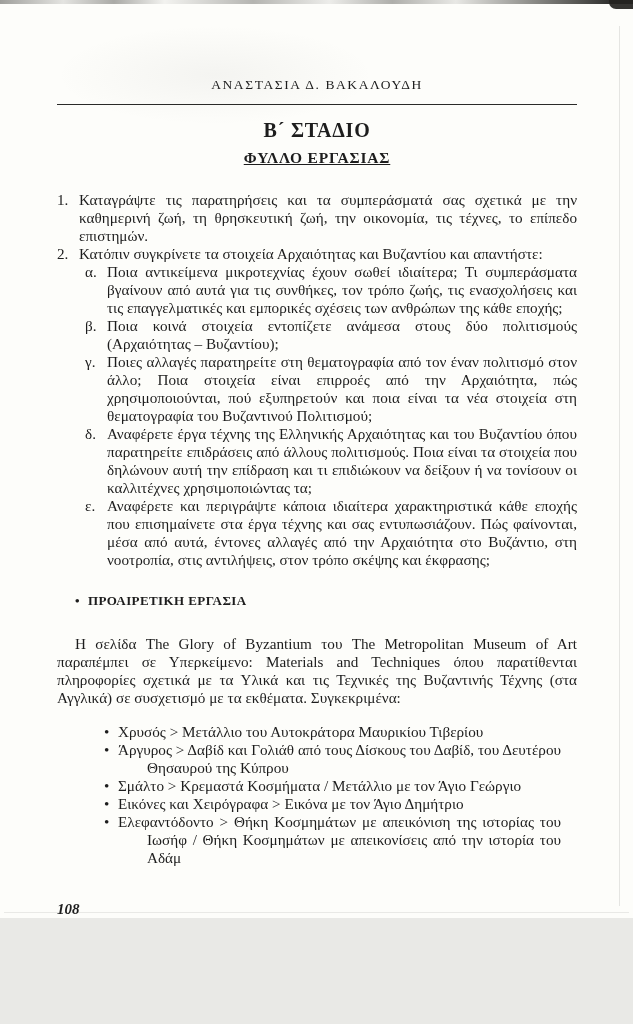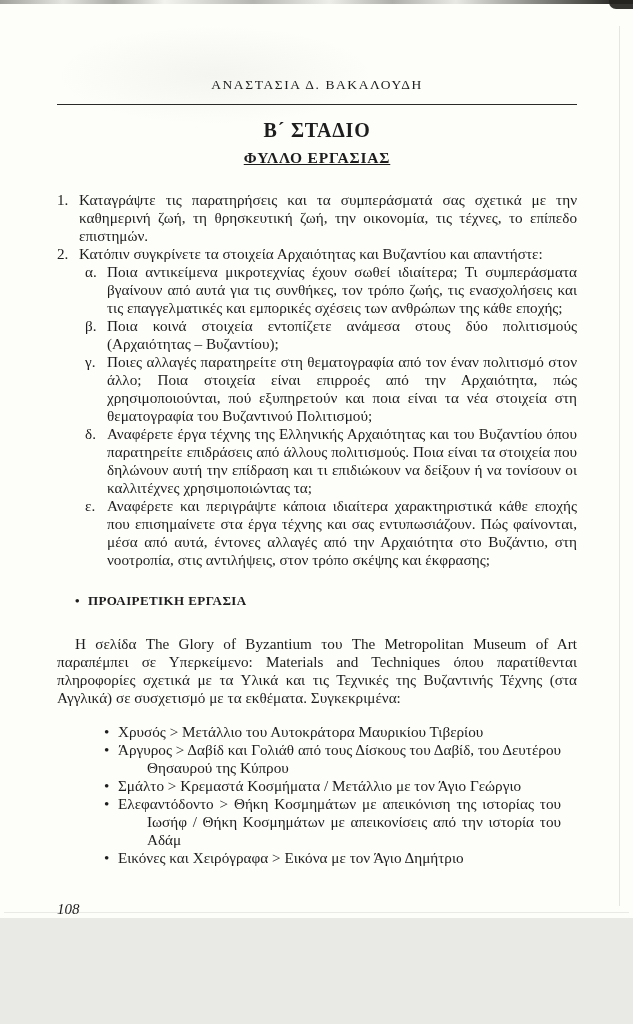--- a/index.html
+++ b/index.html
@@ -43,21 +43,21 @@
 
   .optional-heading { margin:23px 0 0 18px; font-weight:bold; font-size:13px; letter-spacing:.4px; text-align:left; }
   .opt-bullet { margin-right:8px; }
 
   .intro { margin-top:25px; text-indent:18px; }
 
   .materials { list-style:none; margin:16px; padding:0 0 0 31px; }
   .materials li { padding-left:43px; text-indent:-43px; }
   .bullet { display:inline-block; width:14px; text-indent:0; }
 
-  .page-number { position:absolute; left:57px; top:901px; font-style:italic; font-size:15px; }
+  .page-number { position:absolute; left:57px; top:901px; font-style:italic; font-size:15px;font-weight:bold; }
 </style>
 </head>
 <body>
 
 <div class="canvas">
   <div class="smudge s1"></div>
   <div class="smudge s2"></div>
   <div class="scan-edge-top"></div>
   <div class="scan-corner"></div>
   <div class="scan-edge-right"></div>
@@ -87,21 +87,21 @@
       <div class="subtask"><span class="sub-letter">ε.</span><span>Αναφέρετε και περιγράψτε κάποια ιδιαίτερα χαρακτηριστικά κάθε εποχής που επισημαίνετε στα έργα τέχνης και σας εντυπωσιάζουν. Πώς φαίνονται, μέσα από αυτά, έντονες αλλαγές από την Αρχαιότητα στο Βυζάντιο, στη νοοτροπία, στις αντιλήψεις, στον τρόπο σκέψης και έκφρασης;</span></div>
 
       <div class="optional-heading"><span class="opt-bullet">•</span><span>ΠΡΟΑΙΡΕΤΙΚΗ ΕΡΓΑΣΙΑ</span></div>
 
       <div class="intro">Η σελίδα The Glory of Byzantium του The Metropolitan Museum of Art παραπέμπει σε Υπερκείμενο: Materials and Techniques όπου παρατίθενται πληροφορίες σχετικά με τα Υλικά και τις Τεχνικές της Βυζαντινής Τέχνης (στα Αγγλικά) σε συσχετισμό με τα εκθέματα. Συγκεκριμένα:</div>
 
       <ul class="materials">
         <li><span class="bullet">•</span><span>Χρυσός &gt; Μετάλλιο του Αυτοκράτορα Μαυρικίου Τιβερίου</span></li>
         <li><span class="bullet">•</span><span>Άργυρος &gt; Δαβίδ και Γολιάθ από τους Δίσκους του Δαβίδ, του Δευτέρου Θησαυρού της Κύπρου</span></li>
         <li><span class="bullet">•</span><span>Σμάλτο &gt; Κρεμαστά Κοσμήματα / Μετάλλιο με τον Άγιο Γεώργιο</span></li>
+        <li><span class="bullet">•</span><span>Εικόνες και Χειρόγραφα &gt; Εικόνα με τον Άγιο Δημήτριο</span></li>
         <li><span class="bullet">•</span><span>Ελεφαντόδοντο &gt; Θήκη Κοσμημάτων με απεικόνιση της ιστορίας του Ιωσήφ / Θήκη Κοσμημάτων με απεικονίσεις από την ιστορία του Αδάμ</span></li>
-        <li><span class="bullet">•</span><span>Εικόνες και Χειρόγραφα &gt; Εικόνα με τον Άγιο Δημήτριο</span></li>
       </ul>
 
     </div>
   </div>
 
   <div class="page-number">108</div>
 </div>
 
 </body></html>

